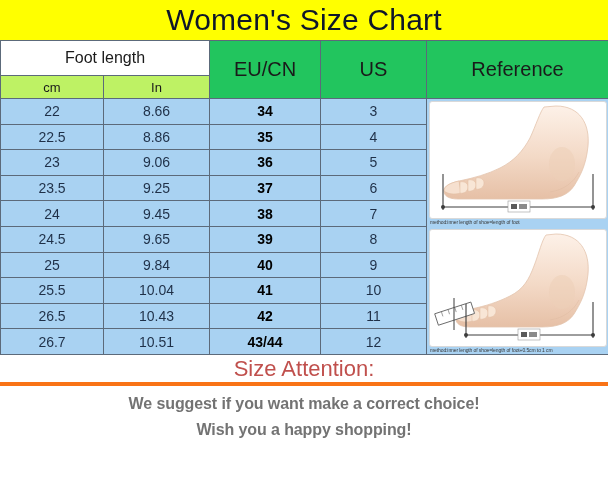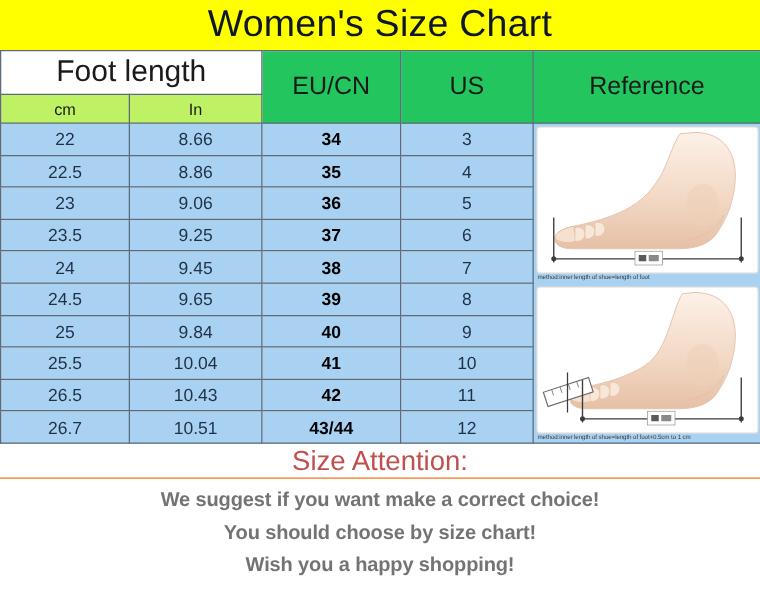--- a/index.html
+++ b/index.html
@@ -49,21 +49,21 @@
     font-weight: 400;
   }
   .c-cm    { width: 103px; }
   .c-in    { width: 106px; }
   .c-eu    { width: 111px; }
   .c-us    { width: 106px; }
   .c-ref   { width: 182px; }
 
   .hdr-main {
     height: 34px;
-    font-size: 24px;
+    font-size: 16px;
     color: #1a1a1a;
     background: #ffffff;
   }
   .hdr-sub {
     height: 22px;
     font-size: 13px;
     color: #1a1a1a;
     background: #bef264;
     margin-left: 24px;
   }
@@ -119,21 +119,21 @@
   }
   .foot-svg { display: block; }
 
   
   .attention {
     text-align: center;
     font-size: 22px;
     color: #c0504d;
     padding-top: 2px;
     line-height: 1.1;
-    border-bottom: 1px solid #f97316;
+    border-bottom: 4px solid #f97316;
     padding-bottom: 1px;
   }
   .notes {
     text-align: center;
     padding-top: 5px;
   }
   .note-line {
     font-size: 16px;
     font-weight: bold;
     color: #737373;
@@ -316,15 +316,14 @@
       <td>10.51</td>
       <td class="eu-cell">43/44</td>
       <td>12</td>
     </tr>
   </tbody>
 </table>
 
 <div class="attention">Size Attention:</div>
 <div class="notes">
   <div class="note-line">We suggest if you want make a correct choice!</div>
-  <div class="note-line">You should choose by size chart!</div>
   <div class="note-line">Wish you a happy shopping!</div>
 </div>
 
 </body></html>

